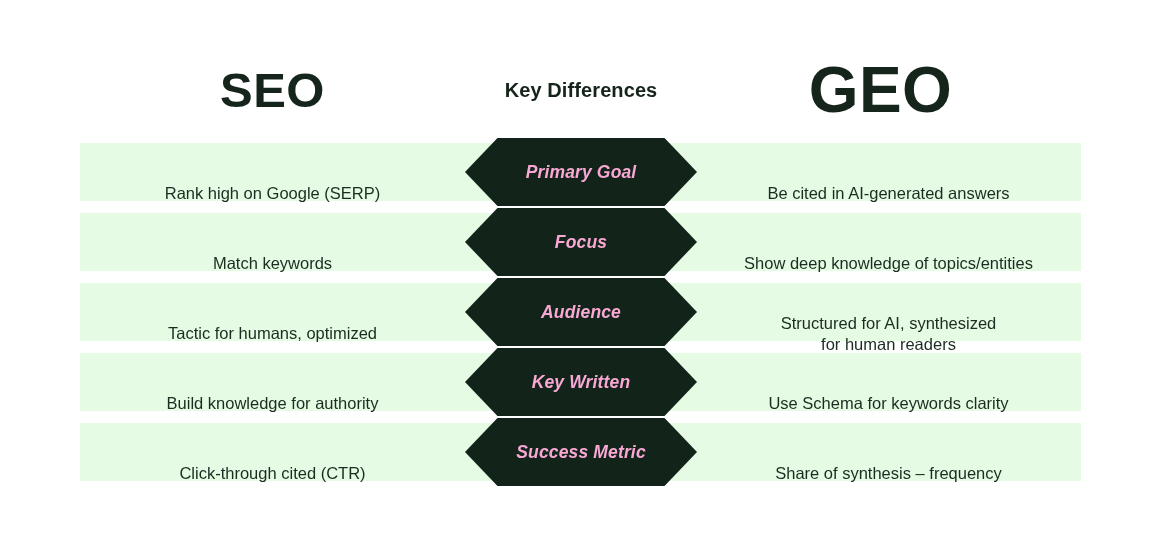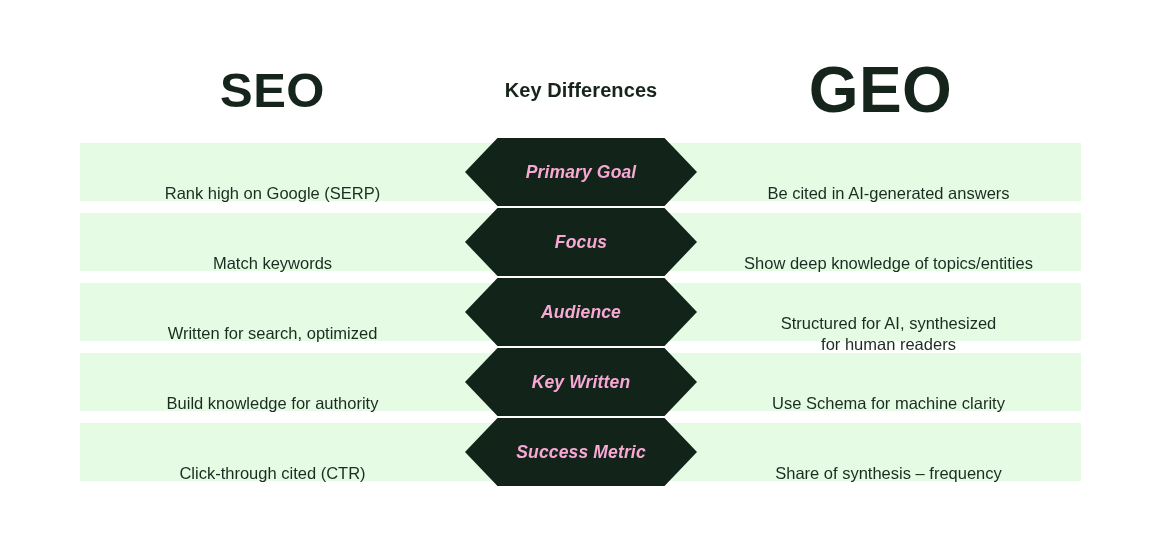--- a/index.html
+++ b/index.html
@@ -169,21 +169,21 @@
       <div class="cell cell-right">
         <div>
           <span>Show deep knowledge of topics/entities</span>
         </div>
       </div>
     </div>
 
     <div class="row">
       <div class="cell cell-left">
         <div>
-          <span>Written for search, optimized</span>
+          <span>Tactic for humans, optimized</span>
         </div>
       </div>
       <div class="badge">
         <span class="badge-label">Audience</span>
       </div>
       <div class="cell cell-right">
         <div>
           <span>Structured for AI, synthesized</span>
           <span>for human readers</span>
         </div>
@@ -194,21 +194,21 @@
       <div class="cell cell-left">
         <div>
           <span>Build knowledge for authority</span>
         </div>
       </div>
       <div class="badge">
         <span class="badge-label">Key Written</span>
       </div>
       <div class="cell cell-right">
         <div>
-          <span>Use Schema for machine clarity</span>
+          <span>Use Schema for keywords clarity</span>
         </div>
       </div>
     </div>
 
     <div class="row">
       <div class="cell cell-left">
         <div>
           <span>Click-through cited (CTR)</span>
         </div>
       </div>

